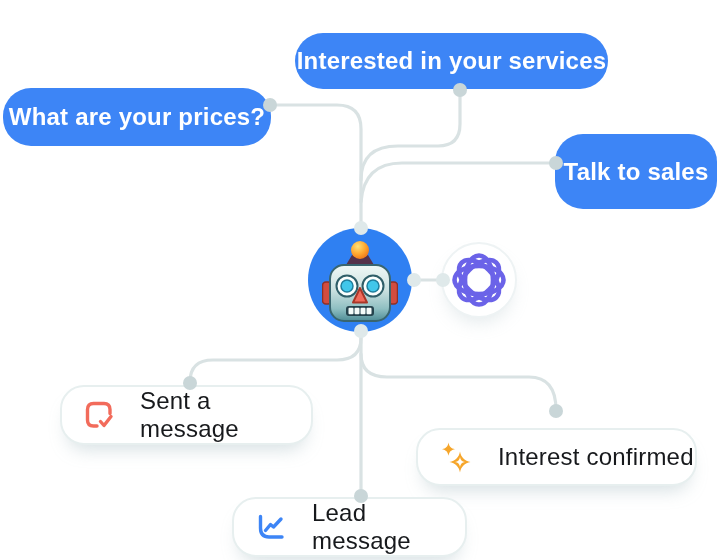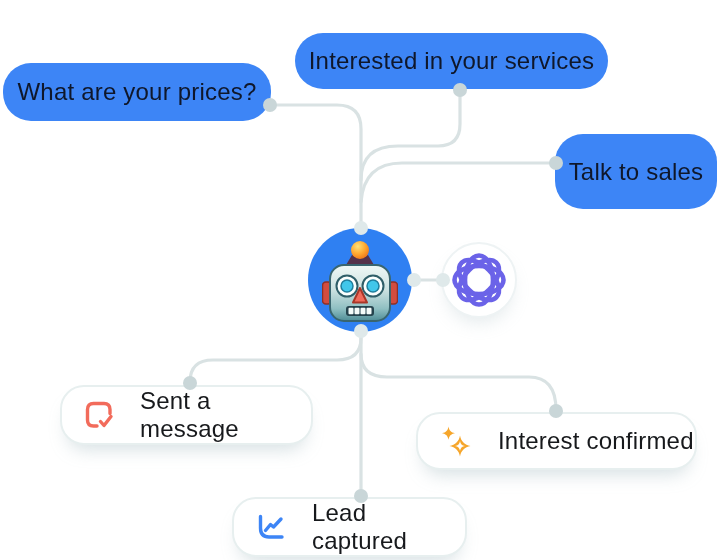--- a/index.html
+++ b/index.html
@@ -36,38 +36,38 @@
   .wires circle.dot-light{fill:var(--dot-light);}
 
   
   .pill{
     position:absolute;display:flex;align-items:center;justify-content:center;
     z-index:2;
   }
   .pill-blue{
     background:var(--blue);
     border-radius:28px;
-    color:#0f172a;
-    font-size:24px;font-weight:400;letter-spacing:.2px;
+    color:#ffffff;
+    font-size:24px;font-weight:700;letter-spacing:.2px;
   }
   .pill-white{
     background:#ffffff;
     border:2px solid var(--pill-border);
     border-radius:24px;
     color:var(--text-dark);
     font-size:24px;font-weight:500;letter-spacing:.2px;
     justify-content:flex-start;
     gap:26px;padding-left:22px;
     box-shadow:0 12px 18px -8px rgba(150,175,182,.40);
   }
-  .pill-prices{left:3px;top:63px;width:268px;height:58px;}
+  .pill-prices{left:3px;top:88px;width:268px;height:58px;}
   .pill-interested{left:295px;top:33px;width:313px;height:56px;}
   .pill-sales{left:555px;top:134px;width:162px;height:75px;}
   .pill-sent{left:60px;top:385px;width:253px;height:60px;}
-  .pill-confirmed{left:416px;top:412px;width:281px;height:58px;}
+  .pill-confirmed{left:416px;top:428px;width:281px;height:58px;}
   .pill-lead{left:232px;top:497px;width:235px;height:60px;}
 
   .pill-icon{flex:0 0 auto;display:block;}
 
   
   .bot-circle{
     position:absolute;left:308px;top:228px;width:104px;height:104px;
     border-radius:50%;background:var(--circle-blue);z-index:2;
   }
   .bot-circle svg{position:absolute;left:14px;top:10px;}
@@ -158,21 +158,21 @@
       <path class="star-hole" d="M20 16 C20.5 19.2 21.8 20.5 25 21 C21.8 21.5 20.5 22.8 20 26 C19.5 22.8 18.2 21.5 15 21 C18.2 20.5 19.5 19.2 20 16 Z"></path>
     </svg>
     <span>Interest confirmed</span>
   </div>
 
   <div class="pill pill-white pill-lead">
     <svg class="pill-icon" width="30" height="30" viewBox="0 0 30 30">
       <path class="icon-blue" d="M4.5 4.5 V16 Q4.5 25 13 25 H26"></path>
       <path class="icon-blue" d="M9.5 18.5 L14.5 12.5 L17.5 15 L25 7"></path>
     </svg>
-    <span>Lead captured</span>
+    <span>Lead message</span>
   </div>
 
   <svg class="wires" viewBox="0 0 720 560">
     <path d="M270 105 H337 Q361 105 361 129 V228"></path>
     <path d="M460 90 V124 Q460 146 438 146 H398 Q361 146 361 180"></path>
     <path d="M556 163 H402 Q364 163 361 202"></path>
     <path d="M361 331 V496"></path>
     <path d="M361 338 Q361 360 337 360 H213 Q190 360 190 382"></path>
     <path d="M361 354 Q361 377 387 377 H529 Q556 377 556 410"></path>
     <path d="M412 280 H444"></path>

